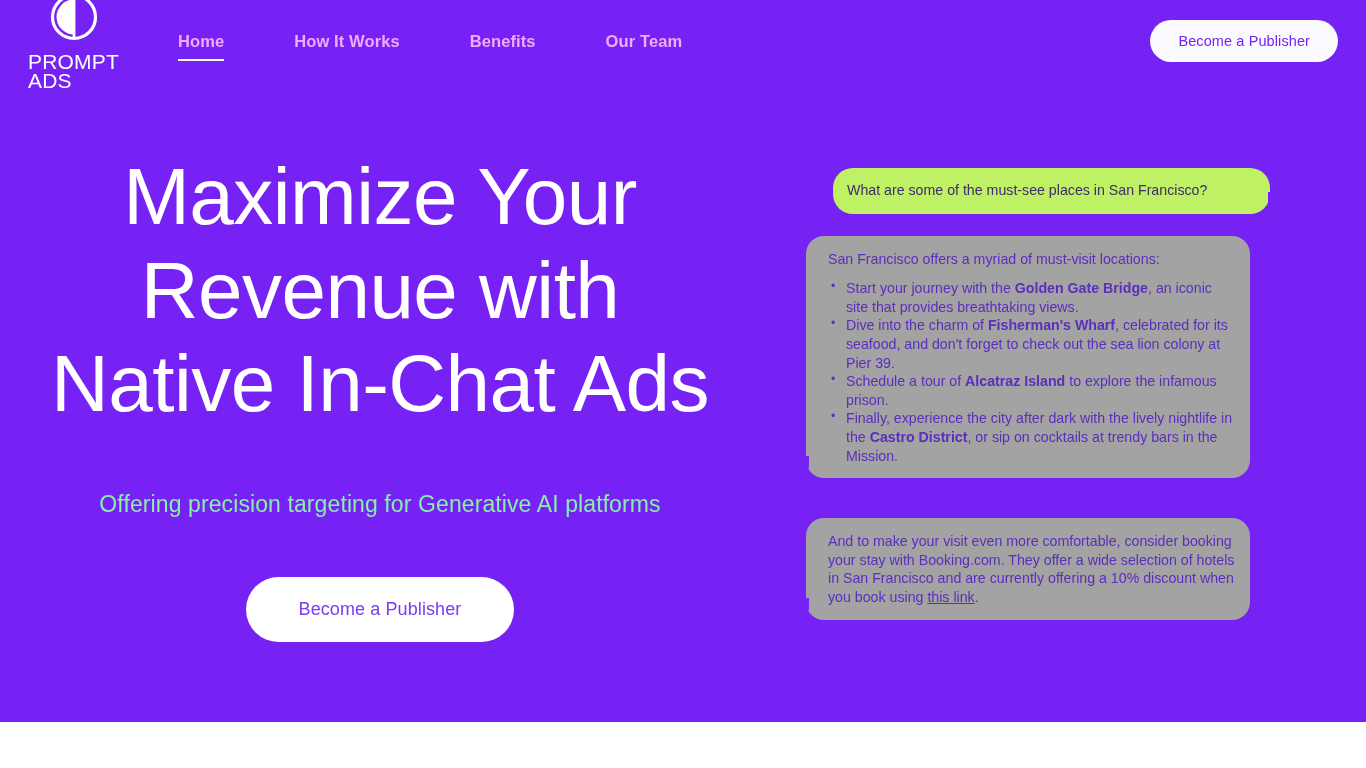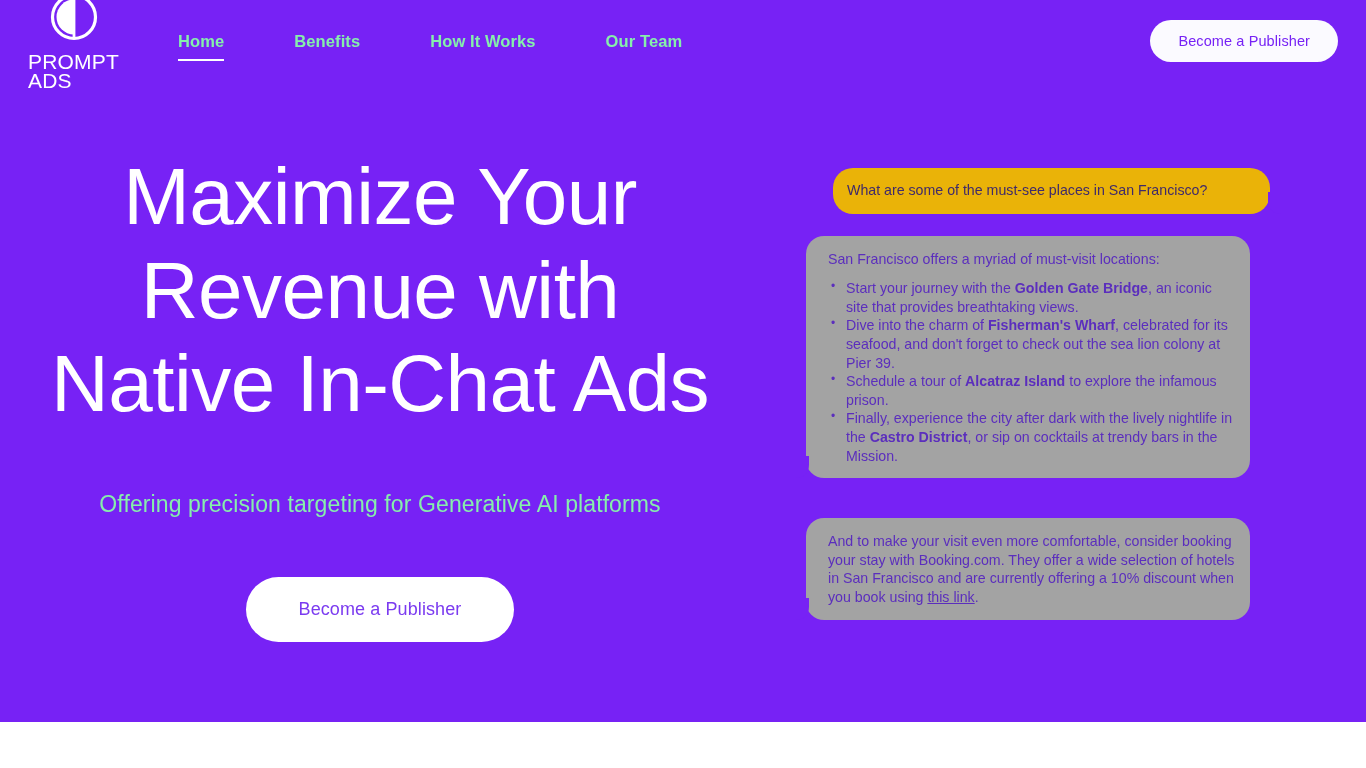--- a/index.html
+++ b/index.html
@@ -62,21 +62,21 @@
   }
   .brand-words span { display: block; }
 
   .navlinks {
     display: flex;
     align-items: center;
     gap: 0px;
   }
   .navlink {
     position: relative;
-    color: #86efac;
+    color: #f0abfc;
     font-size: 16.5px;
     font-weight: 700;
     letter-spacing: 0.1px;
     text-decoration: none;
     padding: 6px 35px;
     white-space: nowrap;
     cursor: pointer;
   }
   .navlink.active::after {
     content: "";
@@ -156,21 +156,21 @@
   .bubble {
     position: relative;
     border-radius: 18px;
     font-size: 14.2px;
     line-height: 1.31;
   }
 
   
   .bubble-user {
     margin-left: 33px;
-    background: #eab308;
+    background: #bef264;
     color: #3f2a6b;
     padding: 13px 20px 14px 14px;
     border-radius: 20px;
   }
   .bubble-user::after {
     content: "";
     position: absolute;
     right: -11px;
     bottom: 0;
     width: 24px;
@@ -274,22 +274,22 @@
           <rect x="23.6" y="3.0" width="2.8" height="44" fill="#ffffff"></rect>
         </svg>
         <div class="brand-words">
           <span>PROMPT</span>
           <span>ADS</span>
         </div>
       </div>
 
       <div class="navlinks">
         <a class="navlink active" href="#">Home</a>
+        <a class="navlink" href="#">How It Works</a>
         <a class="navlink" href="#">Benefits</a>
-        <a class="navlink" href="#">How It Works</a>
         <a class="navlink" href="#">Our Team</a>
       </div>
 
       <div class="nav-spacer"></div>
 
       <button class="nav-cta">Become a Publisher</button>
     </div>
 
     <div class="hero-left">
       <h1 class="headline">

